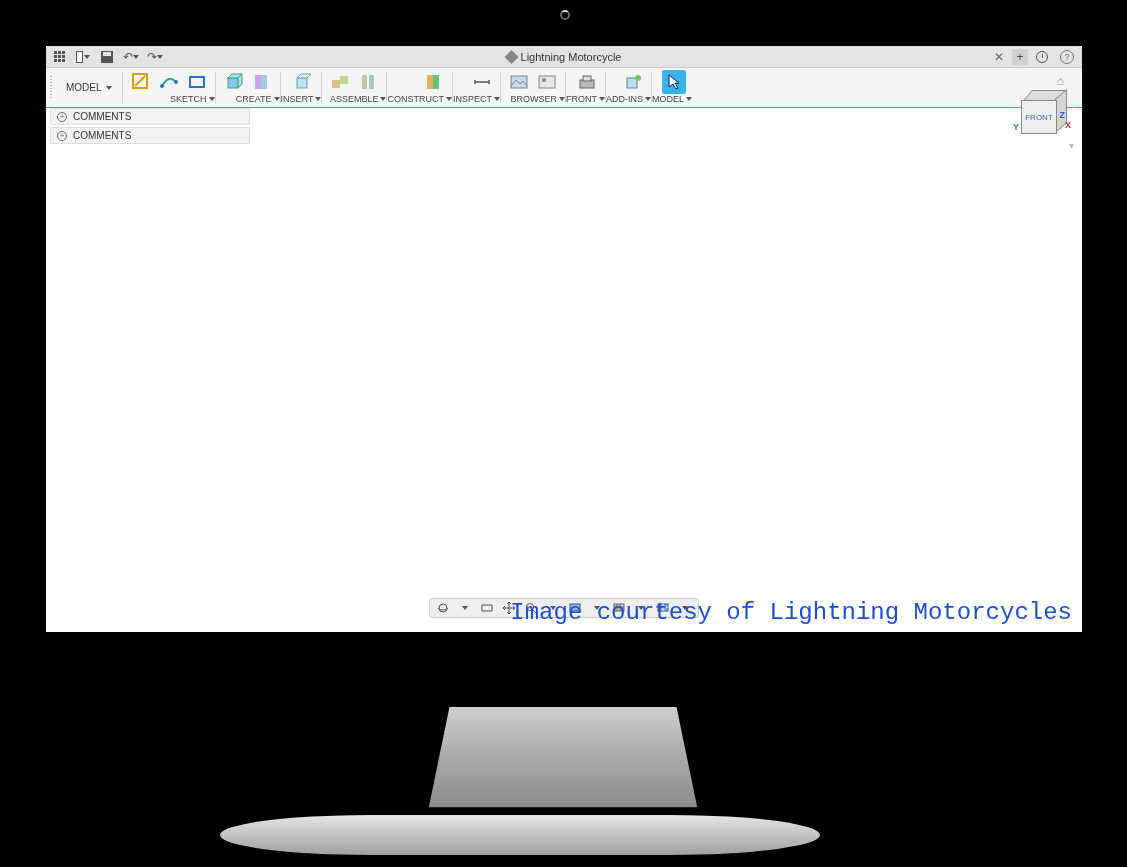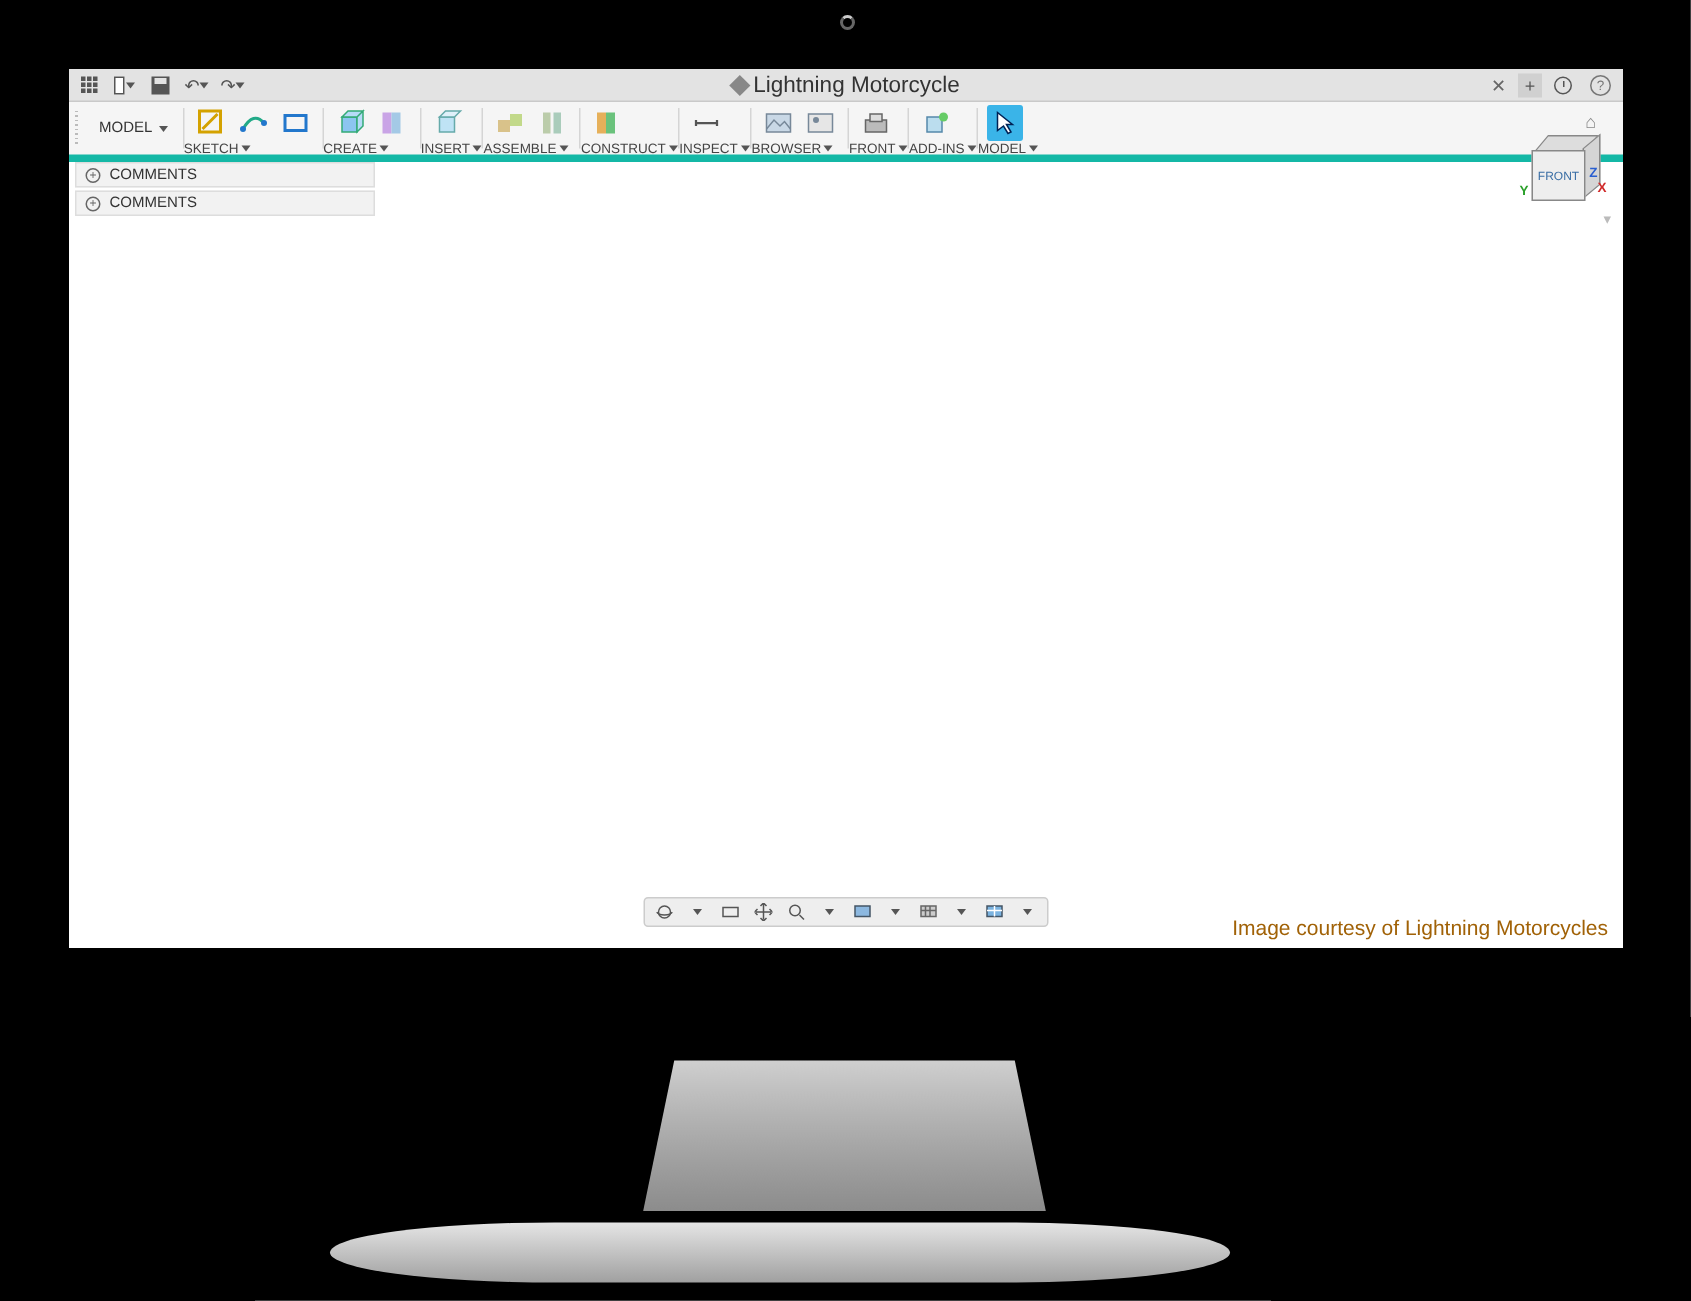--- a/index.html
+++ b/index.html
@@ -15,35 +15,35 @@
     .tb-left{ display:flex; align-items:center; gap:10px; padding-left:6px;}
     .tb-left .glyph{ width:14px; height:14px; display:flex; align-items:center; justify-content:center; color:#555; font-size:11px;}
     .apps-grid{ display:grid; grid-template-columns:repeat(3,3px); grid-template-rows:repeat(3,3px); gap:1px; }
     .apps-grid span{ background:#555; }
     .file-ico{display:flex;align-items:center;gap:1px;}
     .file-ico .sheet{width:10px;height:12px;background:#fff;border:1px solid #555;}
     .tri-dn{ width:0;height:0;border-left:3px solid transparent;border-right:3px solid transparent;border-top:4px solid #555;}
     .save-ico{width:12px;height:12px;background:#555;position:relative;}
     .save-ico::before{content:"";position:absolute;top:1px;left:2px;width:8px;height:4px;background:#e3e3e3;}
     .undo-arrow{font-size:12px;color:#555;}
-    .title-center{ position:absolute; left:50%; transform:translateX(-50%); display:flex; align-items:center; gap:4px; color:#333; font-size:15px;text-align:center;}
+    .title-center{ position:absolute; left:50%; transform:translateX(-50%); display:flex; align-items:center; gap:4px; color:#333; font-size:11px;text-align:center;}
     .cube-ico{width:10px;height:10px;background:#888;transform:rotate(45deg);}
     .tb-right{ margin-left:auto; display:flex; align-items:center; gap:8px; padding-right:8px;}
     .tb-right .x{font-size:12px;color:#666;}
     .plus-box{width:16px;height:16px;background:#d0d0d0;display:flex;align-items:center;justify-content:center;font-size:12px;color:#555;}
     .clock{width:12px;height:12px;border:1.5px solid #555;border-radius:50%;position:relative;}
     .clock::before{content:"";position:absolute;top:2px;left:5px;width:1px;height:4px;background:#555;}
     .help{width:14px;height:14px;border:1.2px solid #777;border-radius:50%;display:flex;align-items:center;justify-content:center;font-size:9px;color:#777;margin-left:4px;}
     
-    .ribbon{ height:40px; background:#f5f5f5; border-bottom:5px solid #14b8a6; display:flex; align-items:stretch;}
+    .ribbon{ height:40px; background:#f5f5f5; border-bottom:1px solid #14b8a6; display:flex; align-items:stretch;}
     .ribbon .handle{ width:10px; display:flex; align-items:center; justify-content:center; color:#bbb;}
     .ribbon .handle::before{content:"";display:block;width:2px;height:24px;background:repeating-linear-gradient(#bbb,#bbb 1px,transparent 1px,transparent 3px);}
     .model-tab{ display:flex; align-items:center; gap:4px; padding:0 10px; font-size:10px; color:#333;}
     .sep{ width:1px; background:#d5d5d5; margin:4px 0;}
-    .group{ display:flex; flex-direction:column; align-items:flex-start;}
+    .group{ display:flex; flex-direction:column; align-items:flex-end;}
     .g-icons{ display:flex; gap:4px; align-items:center; padding:2px 6px 0;}
     .ico{ width:24px; height:24px; display:flex; align-items:center; justify-content:center; border-radius:2px;}
     .ico svg{width:20px;height:20px;}
     .g-label{ font-size:9px; color:#444; display:flex; align-items:center; gap:2px; padding-bottom:1px;}
     .ico.sel{ background:#3ab4e8;}
     
     .panel{ position:absolute; top:62px; left:4px; width:200px; font-size:10px;}
     .panel-row{ background:#f2f2f2; border:1px solid #ddd; padding:2px 6px; display:flex; align-items:center; gap:6px; color:#333;}
     .panel-row + .panel-row{ margin-top:2px;}
     .plus-circ{width:10px;height:10px;border:1px solid #666;border-radius:50%;display:flex;align-items:center;justify-content:center;font-size:8px;color:#666;line-height:1;}
@@ -59,21 +59,21 @@
     .axis.z{color:#2a5fd0; right:2px; top:20px;}
     .axis.x{color:#d02a2a; right:-4px; bottom:6px;}
     .axis.y{color:#2aa02a; left:-8px; bottom:4px;}
     .vc-pop{ font-size:10px; color:#bbb; text-align:right; margin-top:4px;}
     
     .navbar{ position:absolute; bottom:14px; left:50%; transform:translateX(-50%); background:#eee; border:1px solid #ccc; border-radius:3px; padding:2px 6px; display:flex; gap:8px; align-items:center;}
     .navbar .nb{ width:14px; height:14px; display:flex; align-items:center; justify-content:center; font-size:10px; color:#555;}
     .nb .tri-dn{border-top-color:#555;}
     .nb svg{width:12px;height:12px;}
     
-    .attr{ position:absolute; bottom:6px; right:10px; font-size:14px; color:#a16207; font-family:Liberation Sans, sans-serif;}
+    .attr{ position:absolute; bottom:6px; right:10px; font-size:24px; color:#1d4ed8; font-family:Liberation Mono, monospace;}
   </style>
 </head>
 <body>
 
 <div class="spinner"></div>
 
 <div class="stand-neck"></div>
 <div class="stand-base"></div>
 
 <div class="screen">

